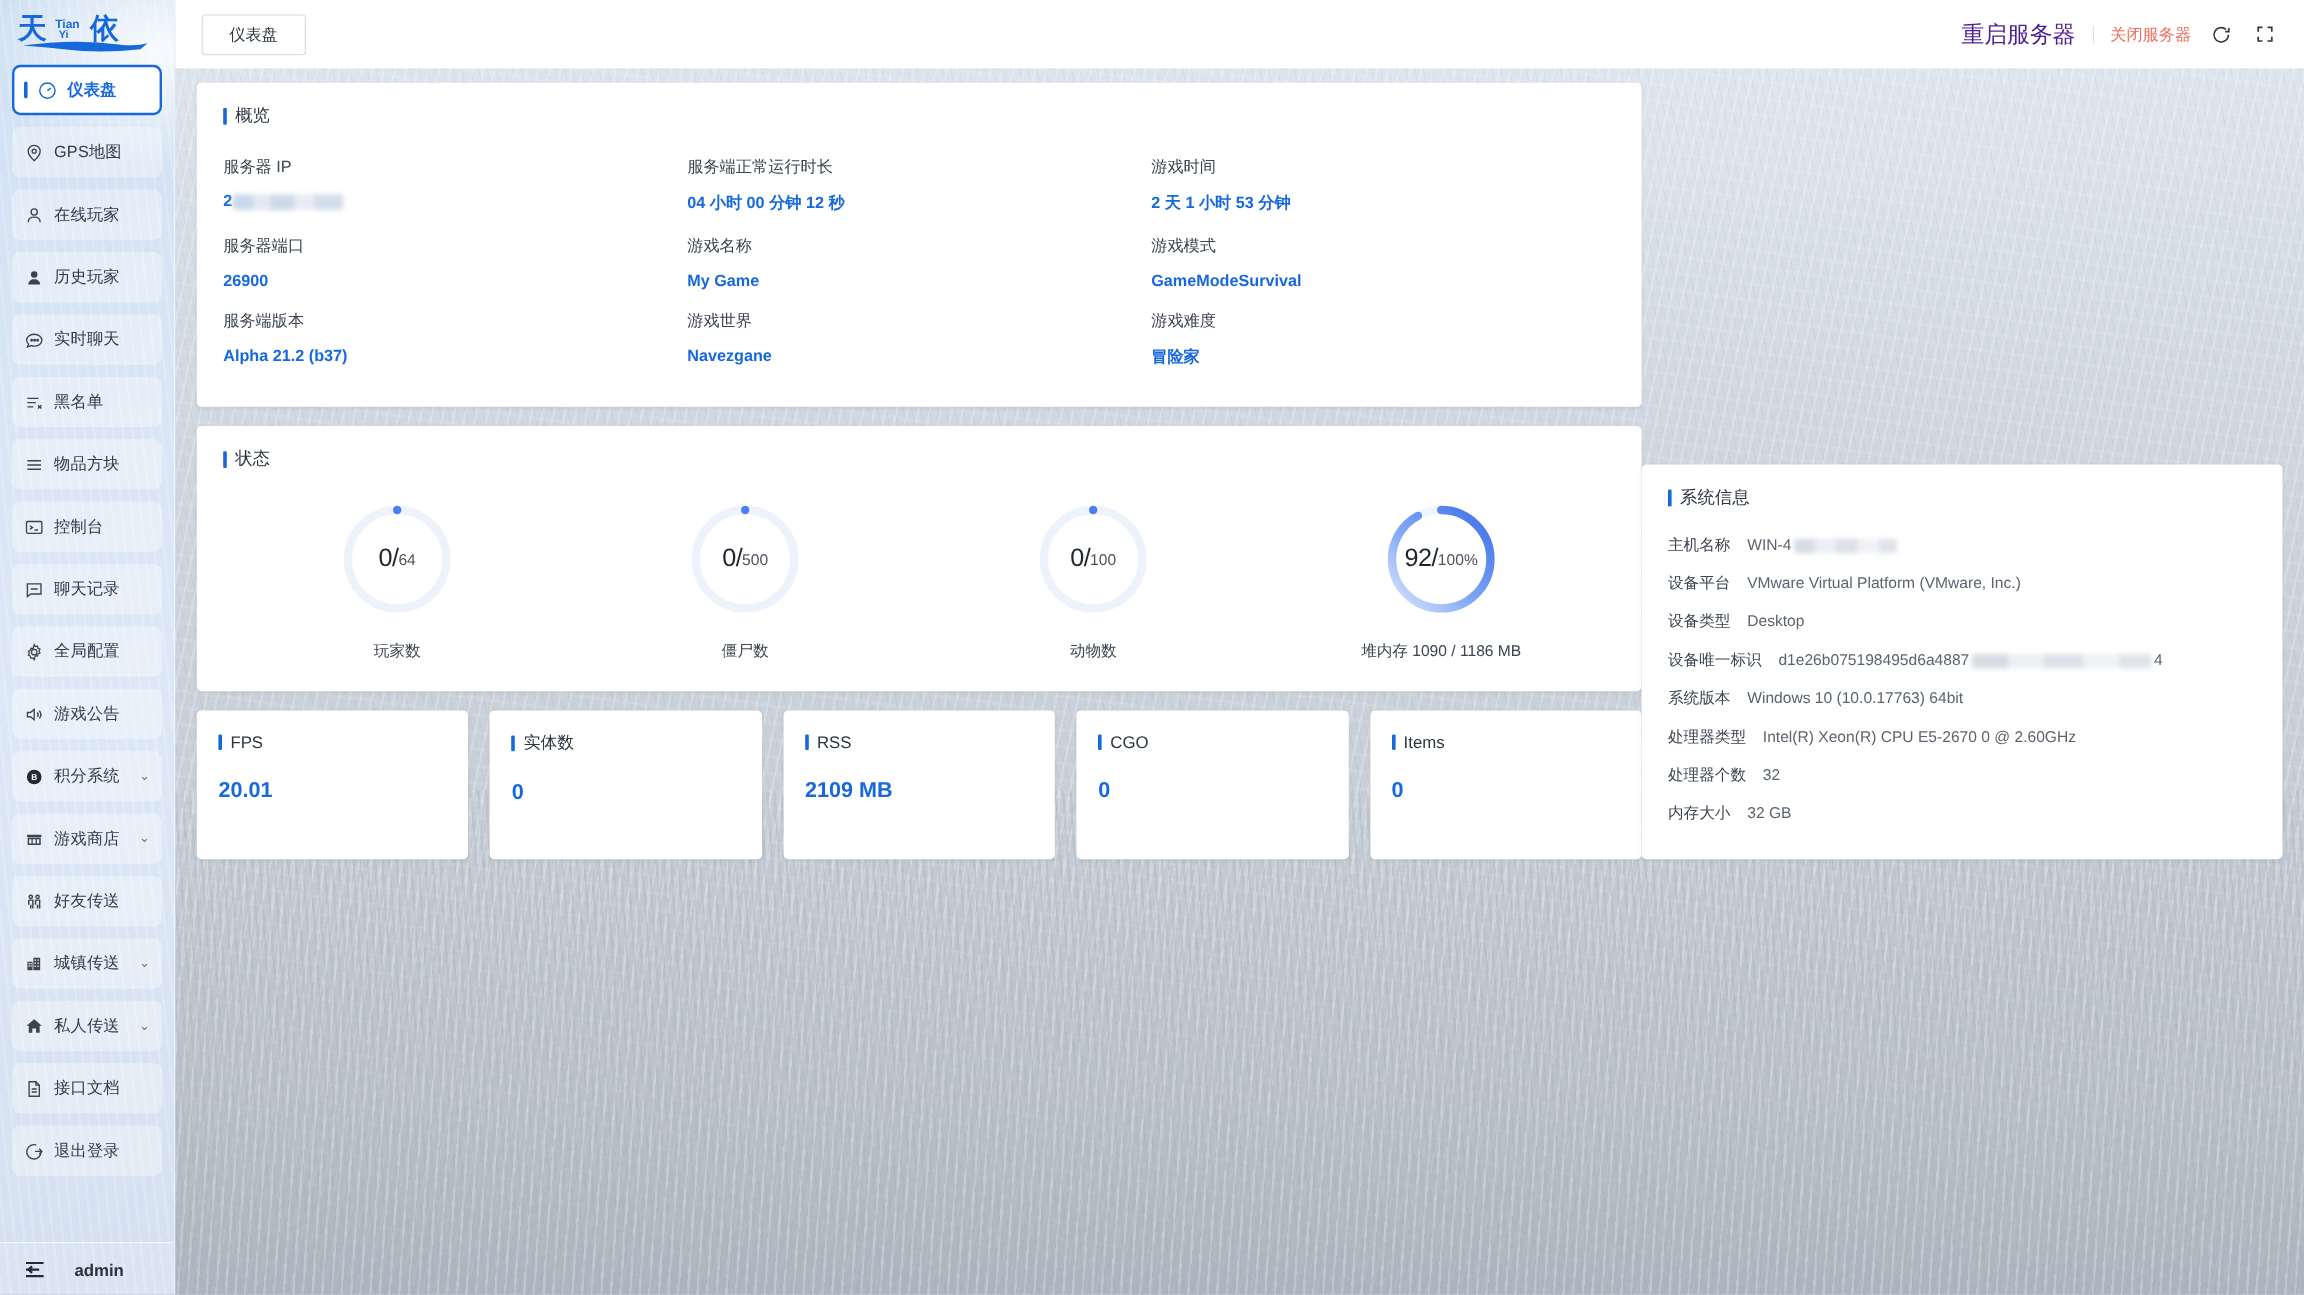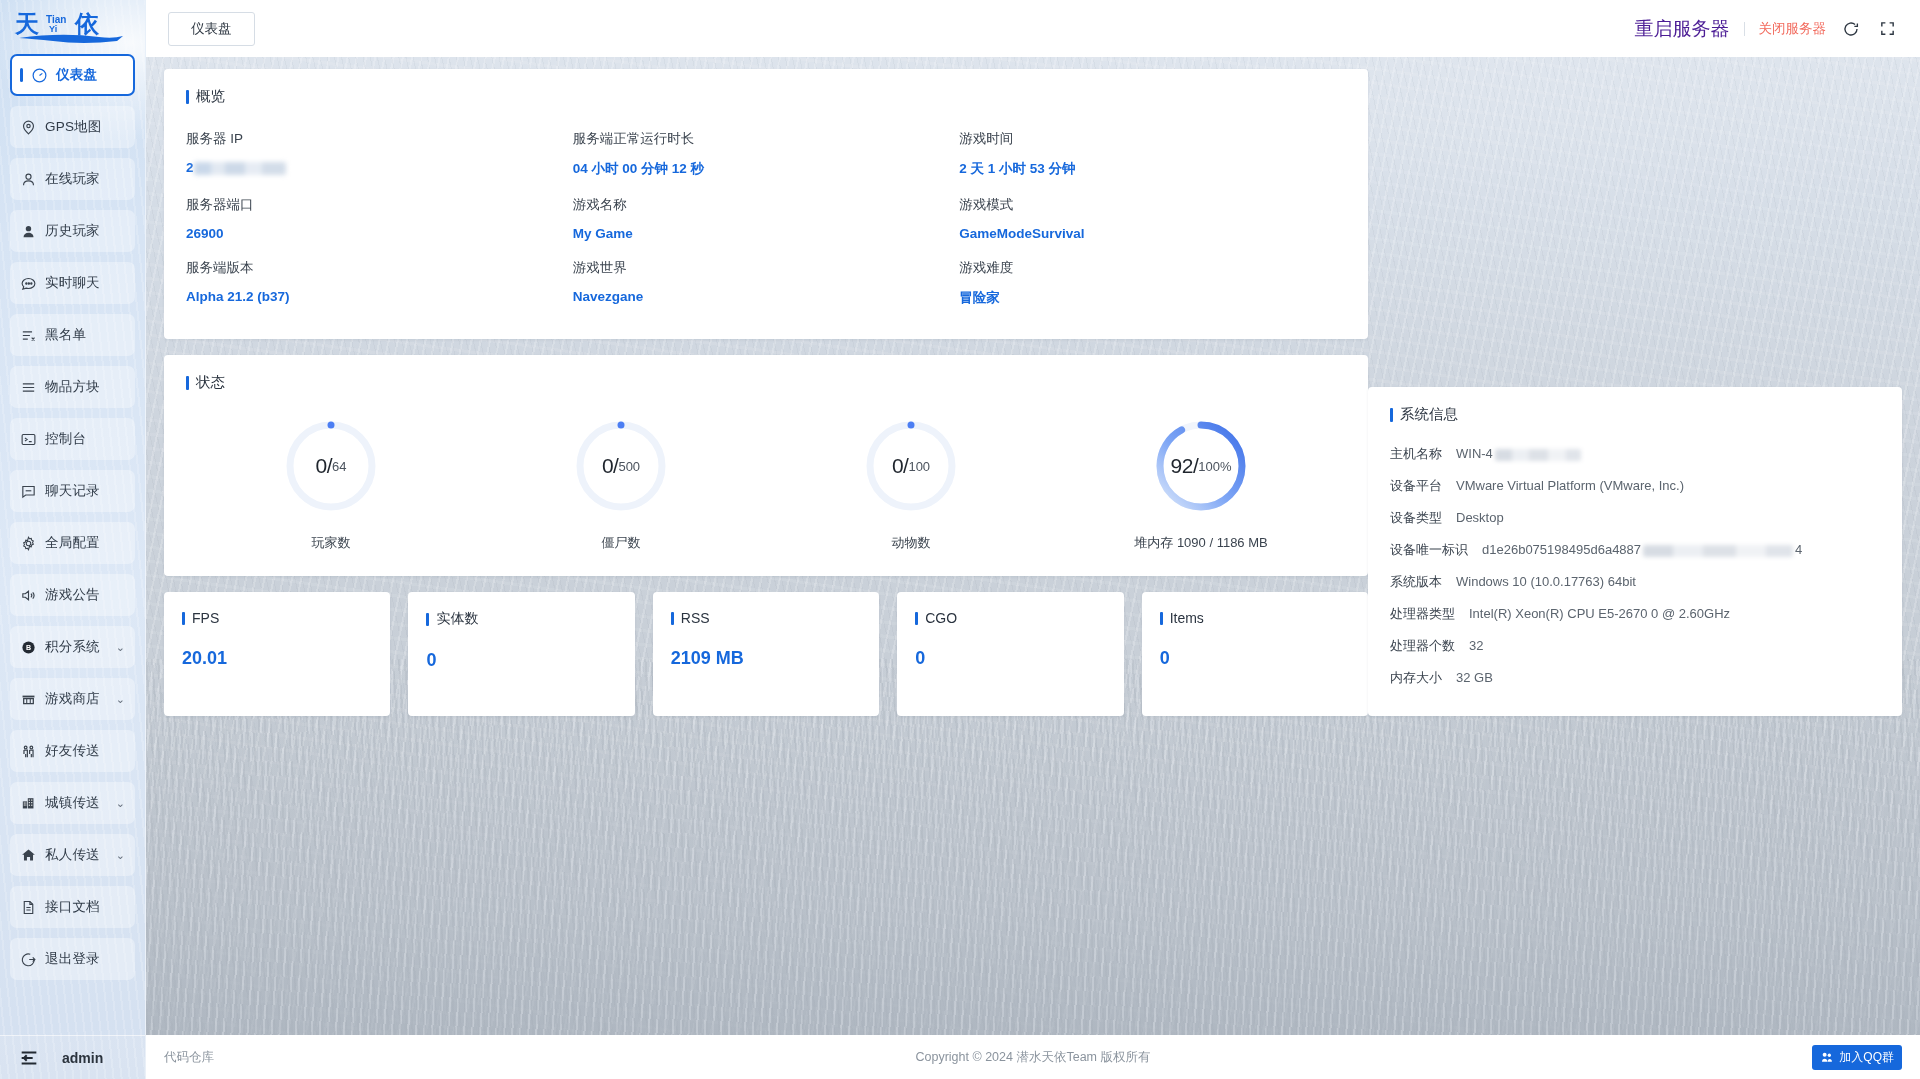--- a/index.html
+++ b/index.html
@@ -660,28 +660,13 @@
             <div class="sys-row">
               <span class="sys-lab">内存大小</span>
               <span class="sys-val">32 GB</span>
             </div>
           </div>
         </section>
       </div>
     </div>
   </main>
 
-  <footer class="footer">
-    <span class="foot-left">代码仓库</span>
-    <span class="foot-center">Copyright © 2024 潜水天依Team 版权所有</span>
-    <span class="qq-badge">
-      <span class="qq-ico">
-        <svg viewBox="0 0 24 24" fill="#ffffff">
-            <circle cx="8" cy="8" r="3.4"></circle>
-            <circle cx="16" cy="9" r="2.8"></circle>
-            <path d="M3.4 20c0-3.2 2-5.2 4.6-5.2s4.6 2 4.6 5.2z"></path>
-            <path d="M13 20c0-2.7 1.6-4.5 3.7-4.5S20.4 17.3 20.4 20z"></path>
-          </svg>
-      </span>
-      <span>加入QQ群</span>
-    </span>
-  </footer>
 </div>
 
 </body></html>

